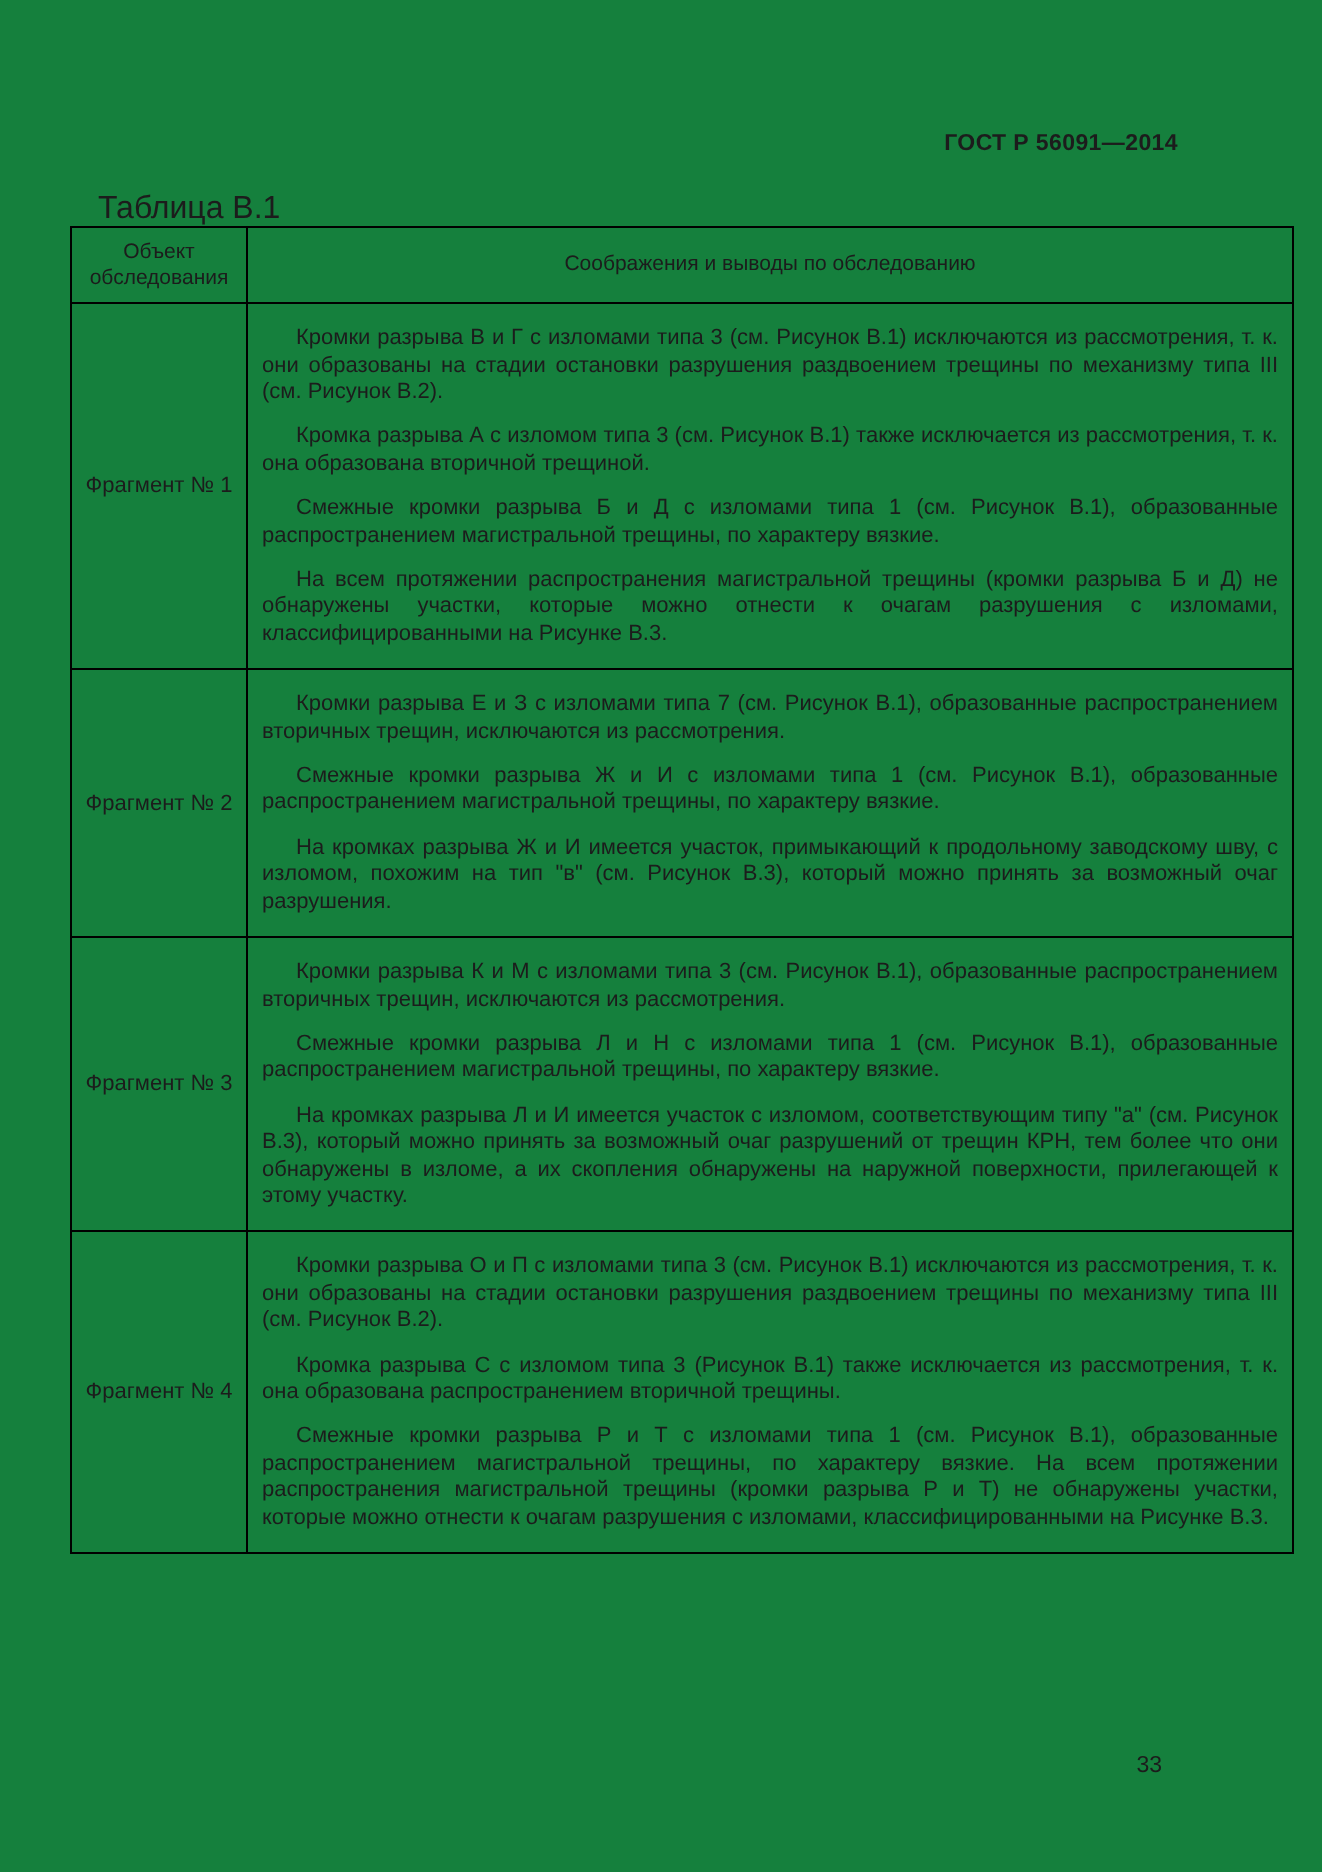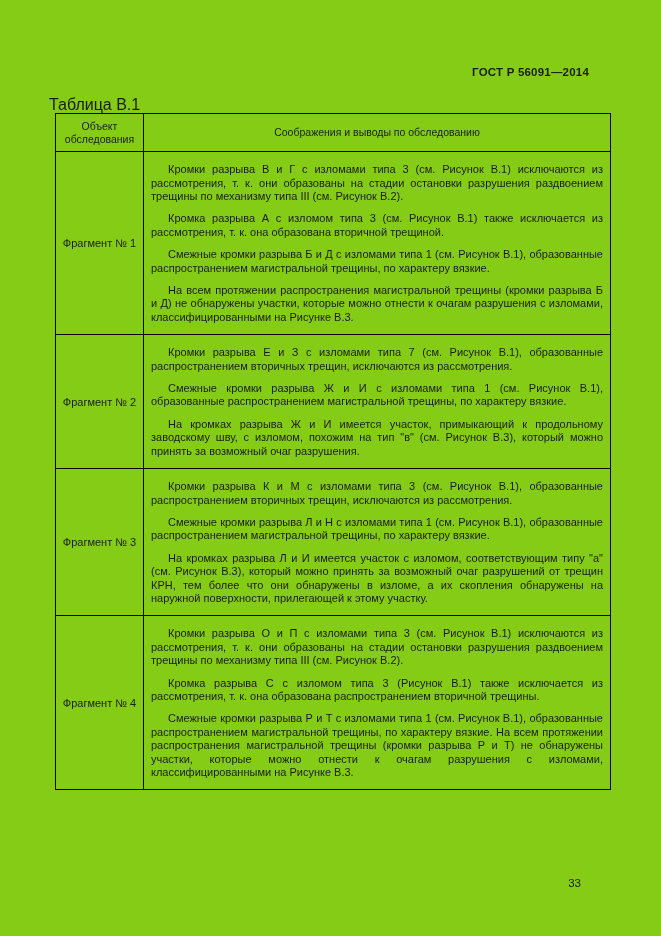--- a/index.html
+++ b/index.html
@@ -4,40 +4,40 @@
 <style>
   * { margin: 0; padding: 0; box-sizing: border-box; }
   html, body { background: #ffffff; }
   body {
     width: 661px; height: 936px;
     position: relative;
     font-family: "Liberation Sans", sans-serif;
     color: #1c1c1c;
     overflow: hidden;
   }
-  .page { position: absolute; inset: 0; background: #84cc16; }
+  .page { position: absolute; inset: 0; background: #15803d; }
 
   .doc-header {
     position: absolute;
     top: 66px; right: 72px;
     font-size: 11.5px;
     font-weight: bold;
     letter-spacing: 0.2px;
   }
 
   .table-caption {
     position: absolute;
     top: 96px; left: 49px;
     font-size: 16px;
   }
 
   table.main-table {
     position: absolute;
-    top: 113px; left: 55px;
-    width: 556px;
+    top: 113px; left: 35px;
+    width: 612px;
     border-collapse: collapse;
     table-layout: fixed;
   }
   table.main-table th,
   table.main-table td {
     border: 1px solid #000000;
   }
 
   th.col-object { width: 88px; }
   th {

